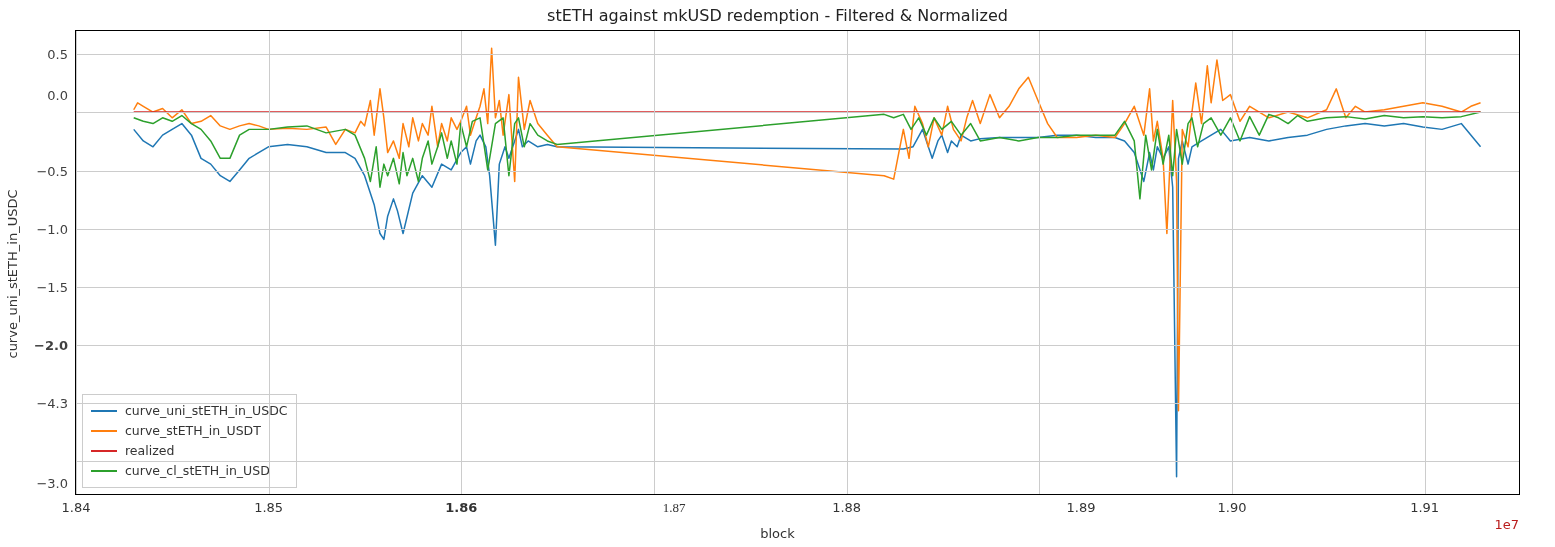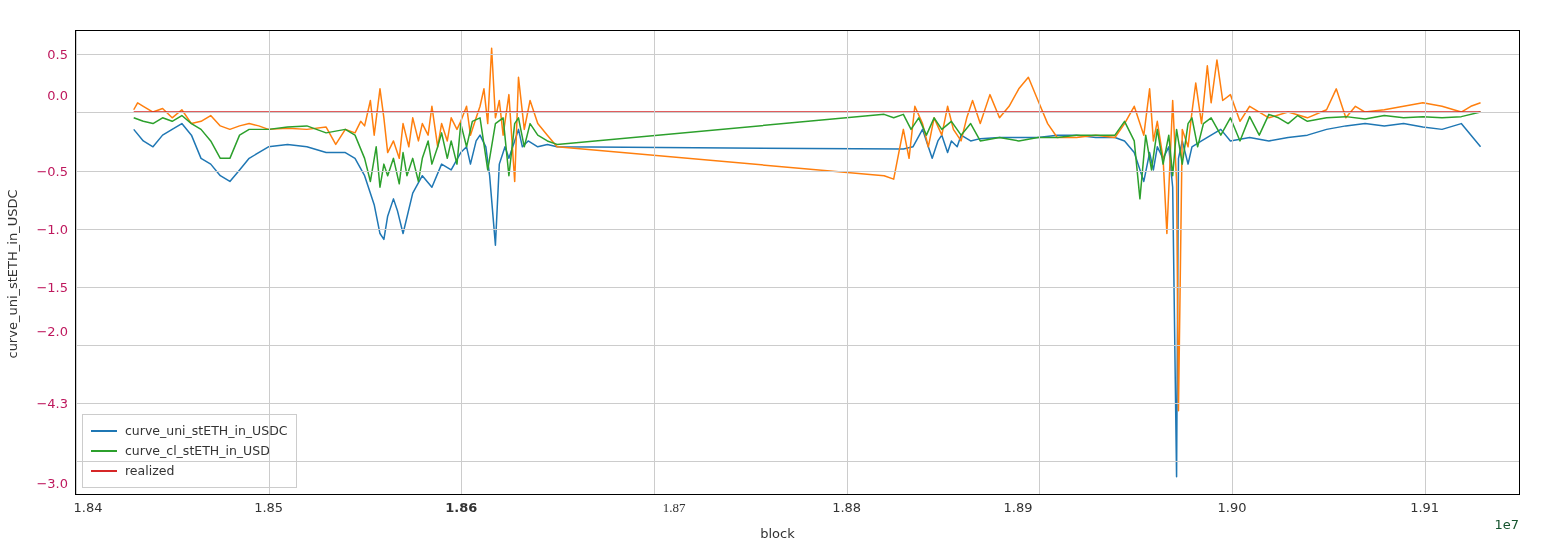--- a/index.html
+++ b/index.html
@@ -37,21 +37,21 @@
     transform: translate(-50%, 6px);
     font-size: 13px;
     color: #333333;
     white-space: nowrap;
   }
   .tick-label-y {
     position: absolute;
     right: 100%;
     transform: translate(-8px, -50%);
     font-size: 13px;
-    color: #be185d;
+    color: #404040;
     white-space: nowrap;
     text-align: right;
   }
   .title {
     position: absolute;
     left: 50%;
     top: 6px;
     transform: translateX(-50%);
     font-size: 16px;
     color: #222222;
@@ -72,21 +72,21 @@
     transform-origin: center;
     font-size: 13px;
     color: #333333;
     white-space: nowrap;
   }
   .offset-text {
     position: absolute;
     right: 0;
     bottom: -38px;
     font-size: 13px;
-    color: #14532d;
+    color: #b91c1c;
   }
   .legend {
     position: absolute;
     left: 6px;
     bottom: 6px;
     border: 1px solid #cccccc;
     background: #ffffff;
     padding: 6px 8px;
     font-size: 12.5px;
   }
@@ -107,67 +107,72 @@
     top: 0;
     width: 100%;
     height: 100%;
     overflow: visible;
   }
 </style>
 </head>
 <body>
 
 <div class="figure">
+  <div class="title">stETH against mkUSD redemption - Filtered &amp; Normalized</div>
 
   <div class="axes" id="axes">
     <svg class="plot" id="plot-svg" viewBox="0 0 1445 465" preserveAspectRatio="none">
         <polyline points="57.8,98.8 67.4,110.4 77.1,116.3 86.7,104.6 96.3,98.8 106.0,93.0 115.6,104.6 125.2,127.9 134.9,133.7 144.5,145.3 154.1,151.1 163.8,139.5 173.4,127.9 192.7,116.3 211.9,113.9 231.2,116.3 250.5,122.1 269.7,122.1 279.4,127.9 289.0,145.3 298.6,174.4 304.4,203.4 308.3,209.3 312.1,186.0 317.9,168.6 321.8,180.2 327.5,203.4 337.2,162.8 346.8,145.3 356.4,156.9 366.1,133.7 375.7,139.5 385.3,122.1 391.1,116.3 395.0,133.7 400.7,110.4 404.6,104.6 410.4,116.3 414.2,145.3 420.0,215.1 423.9,133.7 429.6,116.3 433.5,127.9 439.3,110.4 443.1,98.8 447.0,116.3 452.8,110.4 462.4,116.3 472.0,113.9 481.7,116.3 828.5,118.6 838.1,116.3 847.7,98.8 853.5,116.3 857.4,127.9 863.1,110.4 867.0,104.6 872.8,122.1 876.6,110.4 882.4,116.3 886.3,104.6 895.9,110.4 905.5,108.1 924.8,107.0 944.1,107.0 963.3,107.0 982.6,104.6 1001.9,104.6 1021.1,107.0 1040.4,107.0 1050.0,110.4 1059.7,122.1 1069.3,151.1 1075.1,122.1 1078.9,139.5 1082.8,116.3 1088.6,127.9 1094.3,116.3 1098.2,156.9 1102.1,447.6 1104.0,127.9 1107.8,110.4 1113.6,133.7 1117.5,116.3 1127.1,110.4 1136.7,104.6 1146.4,98.8 1156.0,110.4 1175.3,107.0 1194.5,110.4 1213.8,107.0 1233.1,104.6 1252.3,98.8 1271.6,95.3 1290.9,93.0 1310.1,95.3 1329.4,93.0 1348.7,96.5 1367.9,98.8 1387.2,93.0 1406.5,116.3" fill="none" stroke="#1f77b4" stroke-width="1.5" stroke-linejoin="round"></polyline>
         <polyline points="57.8,79.1 61.7,72.1 67.4,75.6 77.1,81.4 86.7,77.9 96.3,87.2 106.0,79.1 115.6,93.0 125.2,90.7 134.9,84.9 144.5,95.3 154.1,98.8 163.8,95.3 173.4,93.0 183.0,95.3 192.7,98.8 211.9,97.7 231.2,98.8 250.5,96.5 260.1,113.9 269.7,98.8 279.4,102.3 285.1,90.7 289.0,95.3 294.8,69.8 298.6,104.6 304.4,58.1 308.3,87.2 312.1,122.1 317.9,110.4 323.7,127.9 327.5,93.0 333.3,116.3 337.2,87.2 342.9,110.4 346.8,93.0 352.6,104.6 356.4,75.6 362.2,116.3 366.1,93.0 371.8,110.4 375.7,87.2 381.5,98.8 385.3,90.7 391.1,75.6 395.0,104.6 400.7,87.2 404.6,75.6 408.5,58.1 412.3,93.0 416.2,17.4 420.0,87.2 423.9,69.8 427.7,104.6 433.5,63.9 439.3,151.1 443.1,46.5 448.9,98.8 454.7,69.8 462.4,93.0 472.0,104.6 481.7,116.3 809.2,145.3 818.8,148.8 828.5,98.8 834.2,127.9 840.0,75.6 847.7,93.0 853.5,116.3 859.3,87.2 867.0,104.6 872.8,75.6 878.6,98.8 886.3,110.4 892.0,87.2 897.8,69.8 905.5,93.0 915.2,63.9 924.8,87.2 934.4,75.6 944.1,58.1 953.7,46.5 963.3,69.8 973.0,93.0 982.6,107.0 1001.9,107.0 1021.1,104.6 1040.4,107.0 1050.0,93.0 1059.7,75.6 1069.3,104.6 1075.1,58.1 1078.9,110.4 1082.8,90.7 1088.6,127.9 1092.4,203.4 1098.2,69.8 1102.1,151.1 1104.0,381.3 1107.8,98.8 1113.6,116.3 1117.5,81.4 1121.3,52.3 1127.1,93.0 1132.9,34.9 1136.7,72.1 1142.5,29.1 1148.3,69.8 1156.0,63.9 1165.6,90.7 1175.3,75.6 1194.5,87.2 1213.8,81.4 1233.1,87.2 1252.3,79.1 1262.0,58.1 1271.6,87.2 1281.2,75.6 1290.9,81.4 1310.1,79.1 1329.4,75.6 1348.7,72.1 1367.9,75.6 1387.2,81.4 1396.8,75.6 1406.5,72.1" fill="none" stroke="#ff7f0e" stroke-width="1.5" stroke-linejoin="round"></polyline>
         <polyline points="57.8,87.2 67.4,90.7 77.1,93.0 86.7,87.2 96.3,90.7 106.0,84.9 115.6,93.0 125.2,98.8 134.9,110.4 144.5,127.9 154.1,127.9 163.8,104.6 173.4,98.8 192.7,98.8 211.9,96.5 231.2,95.3 250.5,102.3 269.7,98.8 279.4,104.6 289.0,127.9 294.8,151.1 300.6,116.3 304.4,156.9 308.3,133.7 312.1,145.3 317.9,127.9 323.7,153.5 327.5,122.1 331.4,145.3 337.2,127.9 342.9,151.1 346.8,127.9 352.6,110.4 356.4,133.7 362.2,116.3 366.1,102.3 371.8,127.9 375.7,110.4 381.5,133.7 385.3,93.0 391.1,116.3 396.9,90.7 404.6,87.2 412.3,139.5 420.0,93.0 427.7,87.2 433.5,145.3 439.3,93.0 443.1,87.2 448.9,116.3 454.7,93.0 462.4,104.6 472.0,110.4 481.7,113.9 809.2,83.7 818.8,87.2 828.5,83.7 836.2,98.8 843.9,87.2 851.6,104.6 859.3,87.2 867.0,98.8 876.6,90.7 886.3,104.6 895.9,93.0 905.5,110.4 924.8,107.0 944.1,110.4 963.3,107.0 982.6,107.0 1001.9,104.6 1021.1,104.6 1040.4,104.6 1050.0,90.7 1059.7,110.4 1065.4,168.6 1071.2,104.6 1077.0,139.5 1082.8,98.8 1088.6,133.7 1094.3,104.6 1098.2,145.3 1102.1,98.8 1107.8,133.7 1113.6,93.0 1117.5,87.2 1123.2,116.3 1129.0,93.0 1136.7,87.2 1146.4,104.6 1156.0,87.2 1165.6,110.4 1175.3,86.0 1184.9,104.6 1194.5,83.7 1204.2,87.2 1213.8,93.0 1223.4,84.9 1233.1,90.7 1252.3,87.2 1271.6,86.0 1290.9,88.4 1310.1,84.9 1329.4,87.2 1348.7,86.0 1367.9,87.2 1387.2,86.0 1406.5,81.4" fill="none" stroke="#2ca02c" stroke-width="1.5" stroke-linejoin="round"></polyline>
         <polyline points="57.8,81.4 1406.5,81.4" fill="none" stroke="#d62728" stroke-width="1.5" stroke-linejoin="round"></polyline>
       </svg>
 
     <div class="legend" id="legend">
         <div class="legend-row">
           <span class="legend-swatch" style="color: rgb(31, 119, 180);"></span>
           <span>curve_uni_stETH_in_USDC</span>
         </div>
         <div class="legend-row">
-          <span class="legend-swatch" style="color: rgb(44, 160, 44);"></span>
-          <span>curve_cl_stETH_in_USD</span>
+          <span class="legend-swatch" style="color: rgb(255, 127, 14);"></span>
+          <span>curve_stETH_in_USDT</span>
         </div>
         <div class="legend-row">
           <span class="legend-swatch" style="color: rgb(214, 39, 40);"></span>
           <span>realized</span>
         </div>
+        <div class="legend-row">
+          <span class="legend-swatch" style="color: rgb(44, 160, 44);"></span>
+          <span>curve_cl_stETH_in_USD</span>
+        </div>
       </div>
 
     <div class="offset-text">1e7</div>
   <div class="grid-line-v" style="left: 0px;"></div>
-      <div class="tick-label-x" style="left: 12px;">1.84</div>
+      <div class="tick-label-x" style="left: 0px;">1.84</div>
       <div class="grid-line-v" style="left: 192.667px;"></div>
       <div class="tick-label-x" style="left: 192.667px; text-align: center;">1.85</div>
       <div class="grid-line-v" style="left: 385.333px;"></div>
       <div class="tick-label-x" style="left: 385.333px; font-weight: bold;">1.86</div>
       <div class="grid-line-v" style="left: 578px;"></div>
       <div class="tick-label-x" style="left: 598px; font-family: Liberation Serif, serif;">1.87</div>
       <div class="grid-line-v" style="left: 770.667px;"></div>
       <div class="tick-label-x" style="left: 770.667px;">1.88</div>
       <div class="grid-line-v" style="left: 963.333px;"></div>
-      <div class="tick-label-x" style="left: 942px;">1.89</div>
+      <div class="tick-label-x" style="left: 1005px;">1.89</div>
       <div class="grid-line-v" style="left: 1156px;"></div>
       <div class="tick-label-x" style="left: 1156px;">1.90</div>
       <div class="grid-line-v" style="left: 1348.67px;"></div>
       <div class="tick-label-x" style="left: 1348.67px;">1.91</div>
       <div class="grid-line-h" style="top: 430.125px;"></div>
       <div class="tick-label-y" style="top: 452px; margin-left: 11px;">−3.0</div>
       <div class="grid-line-h" style="top: 372px;"></div>
       <div class="tick-label-y" style="top: 372px;">−4.3</div>
       <div class="grid-line-h" style="top: 313.875px;"></div>
-      <div class="tick-label-y" style="top: 300px;">−2.0</div>
+      <div class="tick-label-y" style="top: 314px; font-weight: bold;">−2.0</div>
       <div class="grid-line-h" style="top: 255.75px;"></div>
       <div class="tick-label-y" style="top: 255.75px; margin-left: 47px;">−1.5</div>
       <div class="grid-line-h" style="top: 197.625px;"></div>
       <div class="tick-label-y" style="top: 197.625px;">−1.0</div>
       <div class="grid-line-h" style="top: 139.5px;"></div>
       <div class="tick-label-y" style="top: 139.5px;">−0.5</div>
       <div class="grid-line-h" style="top: 81.375px;"></div>
       <div class="tick-label-y" style="top: 64px;">0.0</div>
       <div class="grid-line-h" style="top: 23.25px;"></div>
       <div class="tick-label-y" style="top: 23.25px;">0.5</div>

